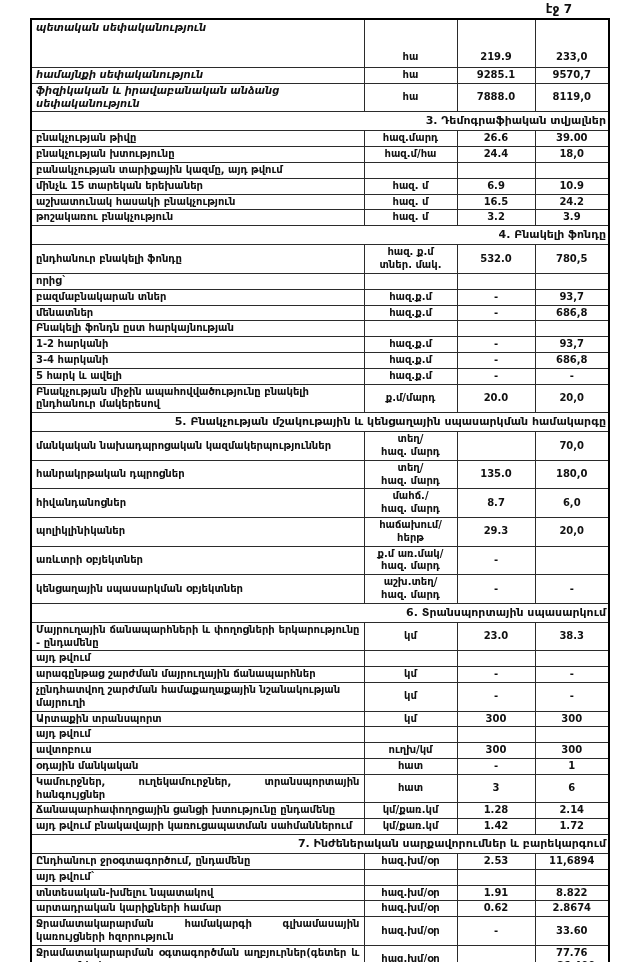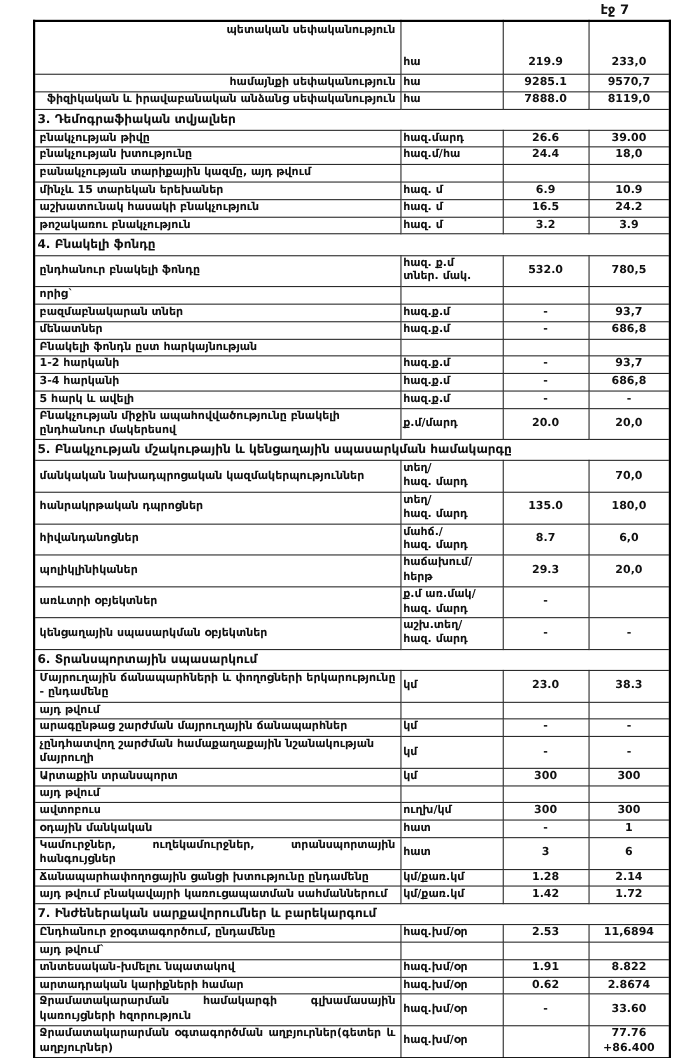--- a/index.html
+++ b/index.html
@@ -21,26 +21,26 @@
   col.c-unit{width:93px;}
   col.c-v1{width:78px;}
   col.c-v2{width:74px;}
   td{
     border:1px solid #2b2b2b;
     font-size:10px;font-weight:bold;line-height:1.28;
     padding:1px 4px;vertical-align:middle;
     overflow:hidden;
   }
   td.label{text-align:left;}
-  td.unit{text-align:left;white-space:pre-line;padding:1px 2px;}
+  td.unit{text-align:center;white-space:pre-line;padding:1px 2px;}
   td.v{text-align:center;white-space:pre-line;}
   tr.section td{
-    text-align:left;font-size:11px;font-weight:bold;padding:2px 2px;
-  }
-  td.em{padding-left:4px;text-align:right;}
+    text-align:right;font-size:11px;font-weight:bold;padding:2px 2px;
+  }
+  td.em{font-style:italic;padding-left:4px;}
   td.justify{text-align:justify;margin-top:19px;}
   tr.tall td{height:42px;vertical-align:bottom;padding-bottom:3px;}
   tr.tall td.label{vertical-align:top;padding-top:2px;}
 </style>
 </head>
 <body>
 
 <div class="page-label">էջ 7</div>
 
 <table class="doc">

